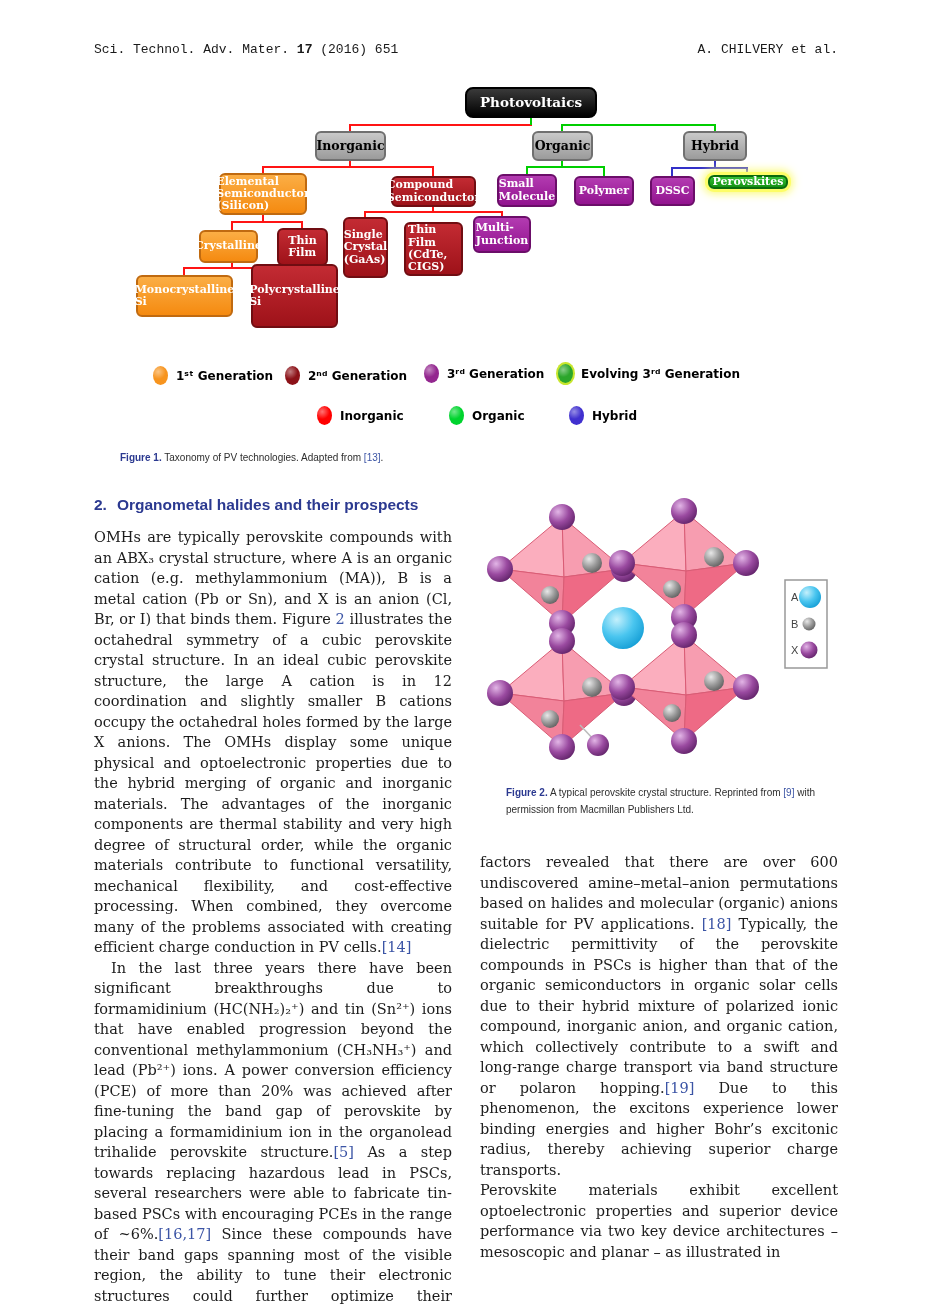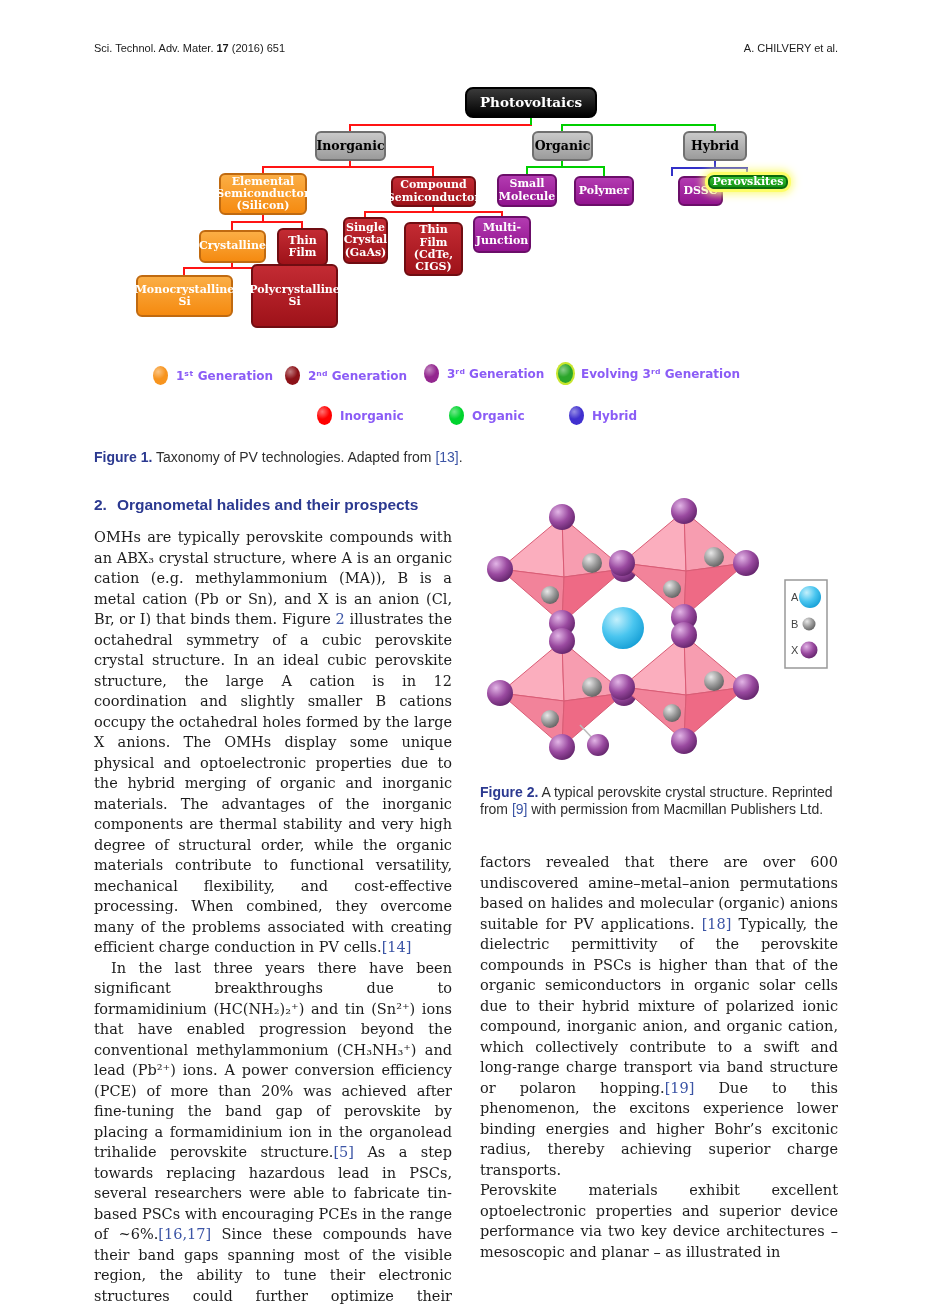--- a/index.html
+++ b/index.html
@@ -1,38 +1,38 @@
 <!DOCTYPE html>
 <html><head>
 <meta charset="utf-8">
 <style>
   html,body{margin:0;padding:0;background:#ffffff;}
   body{width:925px;height:1309px;position:relative;font-family:"Liberation Sans",sans-serif;color:#1c1c1c;overflow:hidden;}
   .abs{position:absolute;}
   
-  .hdr{font-size:11px;color:#1a1a1a;}
+  .hdr{font-size:13px;color:#1a1a1a;font-family:Liberation Mono, monospace;}
   .b{font-weight:bold;}
   
   #fig1{left:0;top:0;width:925px;height:445px;}
   #fig1-svg{position:absolute;left:0;top:0;width:925px;height:445px;}
   .fc-node{position:absolute;display:flex;align-items:center;justify-content:center;
-    text-align:center;white-space:pre-line;font-family:"DejaVu Serif","Liberation Serif",serif;
+    white-space:pre-line;font-family:"DejaVu Serif","Liberation Serif",serif;
     font-weight:bold;font-size:11px;line-height:1.12;border-radius:6px;box-sizing:border-box;padding:1px 2px;}
   .st-black{background:linear-gradient(#3a3a3a,#000);border:2px solid #000;color:#fff;font-size:13.5px;border-radius:8px;}
   .st-gray{background:linear-gradient(#c9c9c9,#9b9b9b);border:2px solid #707070;color:#000;font-size:12.5px;}
   .st-orange{background:linear-gradient(#fbae45,#f58a10);border:2px solid #c06a10;color:#fff;}
   .st-darkred{background:linear-gradient(#c32b33,#9e1219);border:2px solid #700d12;color:#fff;}
   .st-purple{background:linear-gradient(#b33bb1,#92138f);border:2px solid #6b0e69;color:#fff;}
   .st-green{background:linear-gradient(#35c135,#149114);border:2px solid #0b6b0b;color:#fff;
     box-shadow:0 0 0 3px #fdfd67,0 0 9px 5px #fbfb7e;}
   .leg-item{position:absolute;display:flex;align-items:center;gap:8px;}
   .leg-dot{width:15px;height:19px;border-radius:50%;flex:0 0 auto;}
-  .leg-label{font-family:"DejaVu Sans",sans-serif;font-weight:bold;font-size:12px;color:#8b5cf6;white-space:nowrap;}
+  .leg-label{font-family:"DejaVu Sans",sans-serif;font-weight:bold;font-size:12px;color:#000000;white-space:nowrap;}
   
-  .caption{font-size:14px;line-height:17px;color:#2e2e2e;}
+  .caption{font-size:10px;line-height:17px;color:#2e2e2e;margin-left:26px;}
   .figlabel{font-weight:bold;color:#2b3990;}
   .ref{color:#3b54a5;}
   .sec-head{font-size:15.5px;font-weight:bold;color:#2b3990;}
   .sec-head .num{margin-right:10px;}
   .col{width:358px;}
   .body-text{font-family:"DejaVu Serif","Liberation Serif",serif;font-size:14.5px;line-height:20.5px;
     text-align:justify;hyphens:none;}
   .body-text p{margin:0;}
   .body-text p.indent{text-indent:17px;}
   #right-flow .sec-head{margin:25px 0 10px 0;}
@@ -70,26 +70,26 @@
       <div class="fc-node st-gray" style="left: 532px; top: 131px; width: 61px; height: 30px;">Organic</div>
       <div class="fc-node st-gray" style="left: 683px; top: 131px; width: 64px; height: 30px;">Hybrid</div>
       <div class="fc-node st-orange" style="left: 219px; top: 173px; width: 88px; height: 42px;">Elemental
 Semiconductor
 (Silicon)</div>
       <div class="fc-node st-darkred" style="left: 391px; top: 176px; width: 85px; height: 31px;">Compound
 Semiconductor</div>
       <div class="fc-node st-purple" style="left: 497px; top: 174px; width: 60px; height: 33px;">Small
 Molecule</div>
       <div class="fc-node st-purple" style="left: 574px; top: 176px; width: 60px; height: 30px;">Polymer</div>
-      <div class="fc-node st-purple" style="left: 650px; top: 176px; width: 45px; height: 30px; margin-left: 28px;">DSSC</div>
+      <div class="fc-node st-purple" style="left: 650px; top: 176px; width: 45px; height: 30px;">DSSC</div>
       <div class="fc-node st-green" style="left: 708px; top: 175px; width: 80px; height: 14px;">Perovskites</div>
-      <div class="fc-node st-orange" style="left: 199px; top: 230px; width: 67px; height: 33px;">Crystalline</div>
+      <div class="fc-node st-orange" style="left: 199px; top: 230px; width: 59px; height: 33px;">Crystalline</div>
       <div class="fc-node st-darkred" style="left: 277px; top: 228px; width: 51px; height: 38px;">Thin
 Film</div>
-      <div class="fc-node st-darkred" style="left: 343px; top: 217px; width: 45px; height: 47px;">Single
+      <div class="fc-node st-darkred" style="left: 343px; top: 217px; width: 45px; height: 61px;">Single
 Crystal
 (GaAs)</div>
       <div class="fc-node st-darkred" style="left: 404px; top: 222px; width: 59px; height: 54px;">Thin Film
 (CdTe,
 CIGS)</div>
       <div class="fc-node st-purple" style="left: 473px; top: 216px; width: 58px; height: 37px;">Multi-
 Junction</div>
       <div class="fc-node st-orange" style="left: 136px; top: 275px; width: 97px; height: 42px;">Monocrystalline
 Si</div>
       <div class="fc-node st-darkred" style="left: 251px; top: 264px; width: 87px; height: 64px;">Polycrystalline

